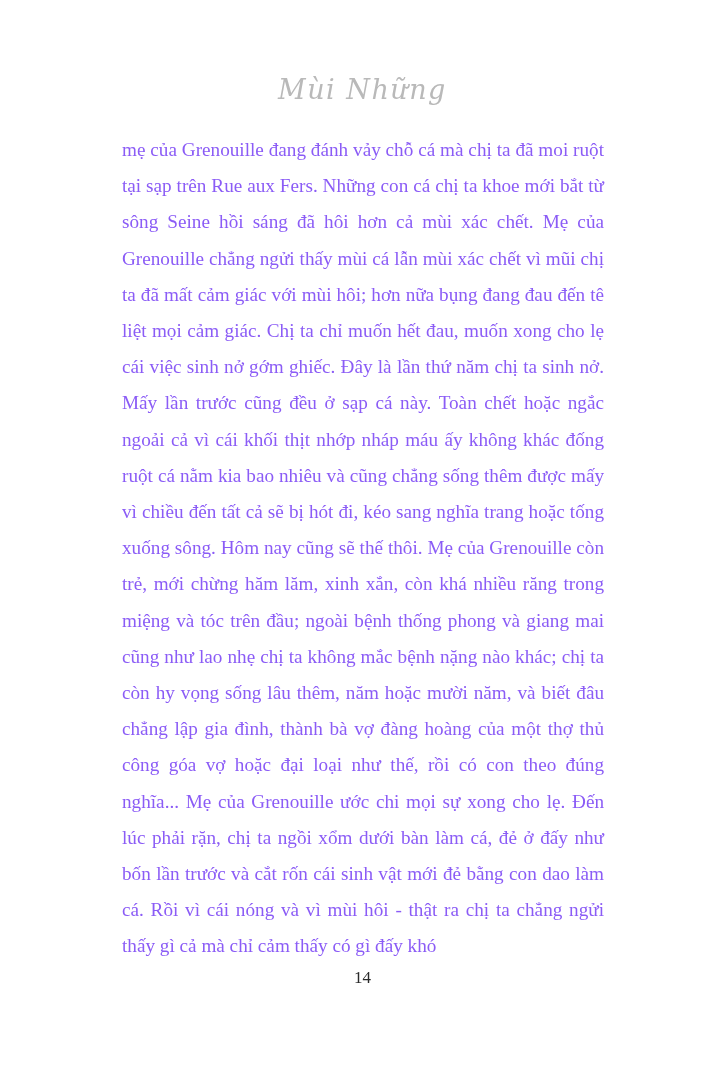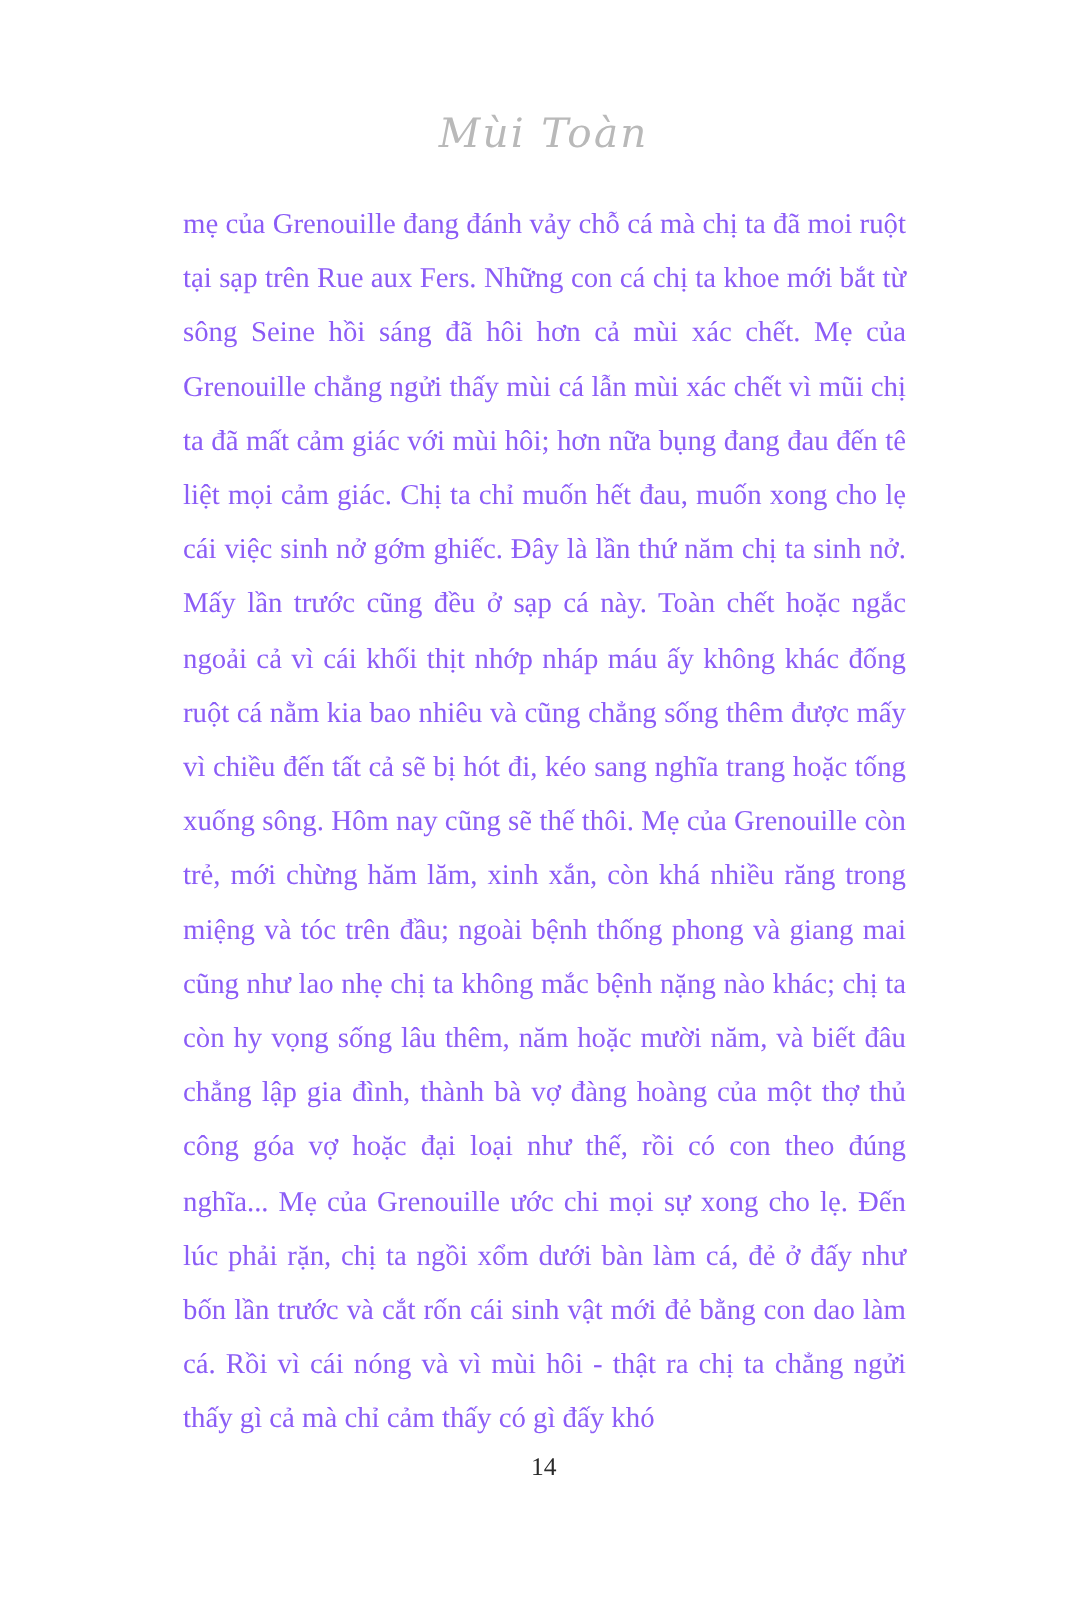--- a/index.html
+++ b/index.html
@@ -58,20 +58,20 @@
     font-size: 17px;
     color: #2a2a2a;
   }
 </style>
 </head>
 <body>
 
 <div class="page">
 
   <div class="running-head">
-    <span>Mùi Toàn</span>
+    <span>Mùi Những</span>
   </div>
 
   <div class="body-text">mẹ của Grenouille đang đánh vảy chỗ cá mà chị ta đã moi ruột tại sạp trên Rue aux Fers. Những con cá chị ta khoe mới bắt từ sông Seine hồi sáng đã hôi hơn cả mùi xác chết. Mẹ của Grenouille chẳng ngửi thấy mùi cá lẫn mùi xác chết vì mũi chị ta đã mất cảm giác với mùi hôi; hơn nữa bụng đang đau đến tê liệt mọi cảm giác. Chị ta chỉ muốn hết đau, muốn xong cho lẹ cái việc sinh nở gớm ghiếc. Đây là lần thứ năm chị ta sinh nở. Mấy lần trước cũng đều ở sạp cá này. Toàn chết hoặc ngắc ngoải cả vì cái khối thịt nhớp nháp máu ấy không khác đống ruột cá nằm kia bao nhiêu và cũng chẳng sống thêm được mấy vì chiều đến tất cả sẽ bị hót đi, kéo sang nghĩa trang hoặc tống xuống sông. Hôm nay cũng sẽ thế thôi. Mẹ của Grenouille còn trẻ, mới chừng hăm lăm, xinh xắn, còn khá nhiều răng trong miệng và tóc trên đầu; ngoài bệnh thống phong và giang mai cũng như lao nhẹ chị ta không mắc bệnh nặng nào khác; chị ta còn hy vọng sống lâu thêm, năm hoặc mười năm, và biết đâu chẳng lập gia đình, thành bà vợ đàng hoàng của một thợ thủ công góa vợ hoặc đại loại như thế, rồi có con theo đúng nghĩa... Mẹ của Grenouille ước chi mọi sự xong cho lẹ. Đến lúc phải rặn, chị ta ngồi xổm dưới bàn làm cá, đẻ ở đấy như bốn lần trước và cắt rốn cái sinh vật mới đẻ bằng con dao làm cá. Rồi vì cái nóng và vì mùi hôi - thật ra chị ta chẳng ngửi thấy gì cả mà chỉ cảm thấy có gì đấy khó</div>
 
   <div class="folio">14</div>
 
 </div>
 
 </body></html>

